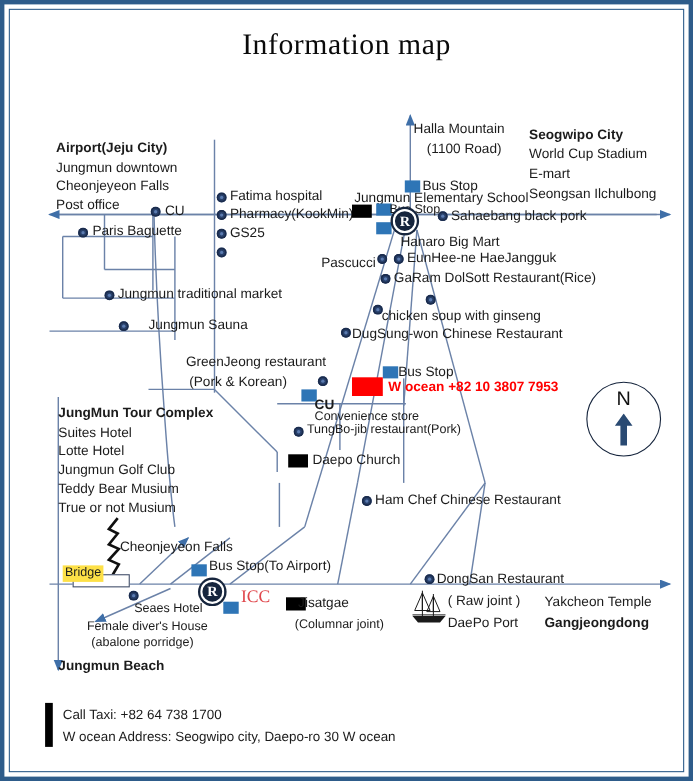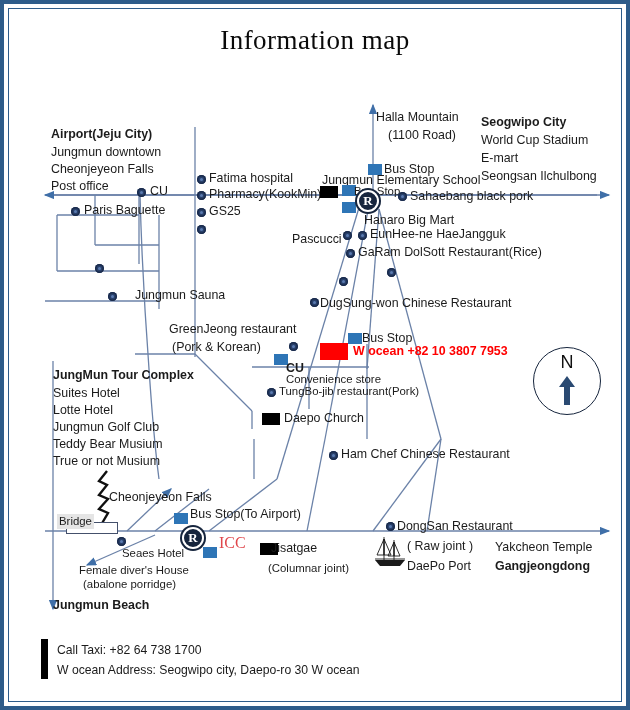--- a/index.html
+++ b/index.html
@@ -195,20 +195,21 @@
     <div class="lbl" style="left:200px;top:178px;">Pharmacy(KookMin)</div>
 
     <div class="dot" style="left:188px;top:199px;"></div>
     <div class="lbl" style="left:200px;top:195px;">GS25</div>
 
     <div class="dot" style="left:188px;top:216px;"></div>
 
     <div class="lbl" style="left:283px;top:223px;">Pascucci</div>
 
     <div class="dot" style="left:86px;top:255px;"></div>
+    <div class="lbl" style="left:98px;top:251px;">Jungmun traditional market</div>
 
     <div class="dot" style="left:99px;top:283px;"></div>
     <div class="lbl" style="left:110px;top:279px;margin-left:16px;">Jungmun Sauna</div>
 
     <div class="sq-black" style="left:311px;top:177px;"></div>
     <div class="lbl" style="left:313px;top:164px;">Jungmun Elementary School</div>
 
     <div class="sq-blue" style="left:359px;top:155px;"></div>
     <div class="lbl" style="left:375px;top:153px;">Bus Stop</div>
 
@@ -226,20 +227,21 @@
     <div class="dot" style="left:334px;top:222px;"></div>
     <div class="dot" style="left:349px;top:222px;"></div>
     <div class="lbl" style="left:361px;top:218px;">EunHee-ne HaeJangguk</div>
 
     <div class="dot" style="left:337px;top:240px;"></div>
     <div class="lbl" style="left:349px;top:236px;">GaRam DolSott Restaurant(Rice)</div>
 
     <div class="dot" style="left:378px;top:259px;"></div>
 
     <div class="dot" style="left:330px;top:268px;"></div>
+    <div class="lbl" style="left:338px;top:271px;">chicken soup with ginseng</div>
 
     <div class="dot" style="left:301px;top:289px;"></div>
     <div class="lbl" style="left:311px;top:287px;">DugSung-won Chinese Restaurant</div>
 
     <div class="lbl" style="left:160px;top:313px;">GreenJeong restaurant</div>
     <div class="lbl" style="left:163px;top:331px;">(Pork &amp; Korean)</div>
     <div class="dot" style="left:280px;top:333px;"></div>
 
     <div class="sq-blue" style="left:339px;top:324px;"></div>
     <div class="lbl" style="left:353px;top:322px;">Bus Stop</div>
@@ -265,21 +267,21 @@
     <div class="lbl" style="left:44px;top:394px;">Lotte Hotel</div>
     <div class="lbl" style="left:44px;top:411px;">Jungmun Golf Club</div>
     <div class="lbl" style="left:44px;top:428px;">Teddy Bear Musium</div>
     <div class="lbl" style="left:44px;top:445px;">True or not Musium</div>
 
     <div class="lbl" style="left:100px;top:481px;">Cheonjeyeon Falls</div>
     <div class="lbl" style="left:181px;top:498px;">Bus Stop(To Airport)</div>
     <div class="sq-blue" style="left:165px;top:504px;"></div>
 
     <div id="bridge" style="left:57px;top:513px;"></div>
-    <div class="lbl small" style="left:48px;top:505px;background:#e5e5e5;padding:0 2px;">Bridge</div>
+    <div class="lbl small" style="left:48px;top:505px;background:#fde047;padding:0 2px;">Bridge</div>
 
     <div class="rsym" style="left:173px;top:518px;">R</div>
 
     <div class="dot" style="left:108px;top:528px;"></div>
     <div class="lbl small" style="left:113px;top:537px;">Seaes Hotel</div>
 
     <div class="sq-blue" style="left:194px;top:538px;"></div>
     <div class="lbl icc" style="left:210px;top:524px;">ICC</div>
 
     <div class="lbl small" style="left:70px;top:554px;">Female diver's House</div>

